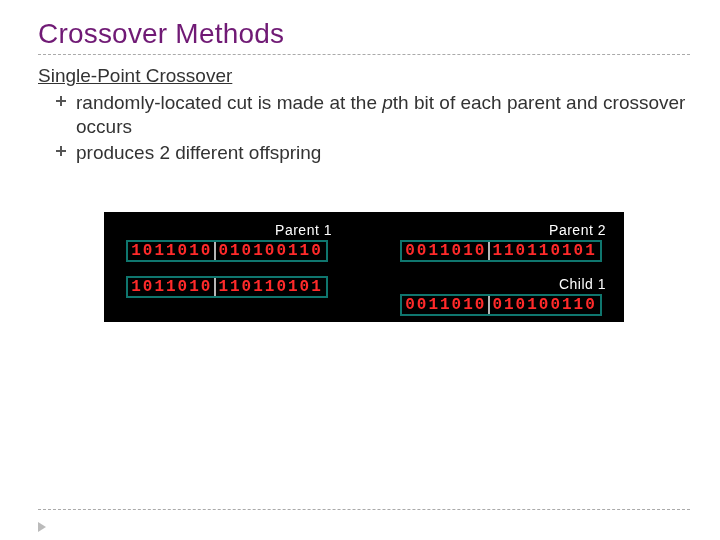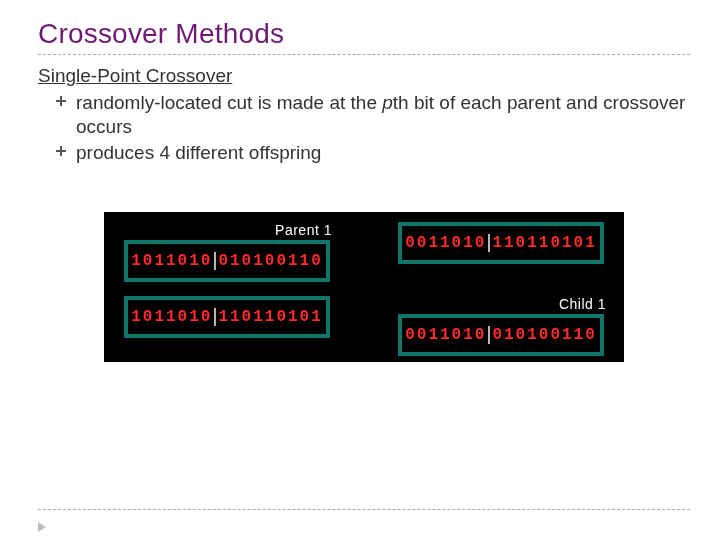--- a/index.html
+++ b/index.html
@@ -92,22 +92,22 @@
   }
   .cell-label {
     font-family: "Comic Sans MS", "Trebuchet MS", Arial, sans-serif;
     font-size: 14px;
     color: #fff;
     letter-spacing: 0.5px;
     margin-bottom: 2px;
     text-align: right;
   }
   .bits {
-    border: 4px solid #0f766e;
-    padding: 9px 2px;
+    border: 2px solid #0f766e;
+    padding: 1px 2px;
     display: inline-flex;
     gap: 0;
     line-height: 1;
   }
   .seg {
     font-family: "Courier New", monospace;
     font-size: 16px;
     font-weight: bold;
     letter-spacing: 2px;
     padding: 0 1px;
@@ -151,36 +151,37 @@
   <div class="bullets">
     <div class="bullet-row">
       <span class="bullet-icon"></span>
       <span class="bullet-text">
         <span>randomly-located cut is made at the </span><span class="ital">p</span><span>th bit of each parent and crossover occurs</span>
       </span>
     </div>
     <div class="bullet-row">
       <span class="bullet-icon"></span>
       <span class="bullet-text">
-        <span>produces 4 different offspring</span><span class="ital"></span><span></span>
+        <span>produces 2 different offspring</span><span class="ital"></span><span></span>
       </span>
     </div>
   </div>
 
   <div class="diagram">
     <div class="diag-row">
       <div class="cell">
         <div class="cell-label">Parent 1</div>
         <div class="bits">
           <span class="seg left">1011010</span>
           <span class="sep"></span>
           <span class="seg right">010100110</span>
         </div>
       </div>
       <div class="cell">
+        <div class="cell-label">Parent 2</div>
         <div class="bits">
           <span class="seg left">0011010</span>
           <span class="sep"></span>
           <span class="seg right">110110101</span>
         </div>
       </div>
     </div>
 
     <div class="diag-gap"></div>
 

